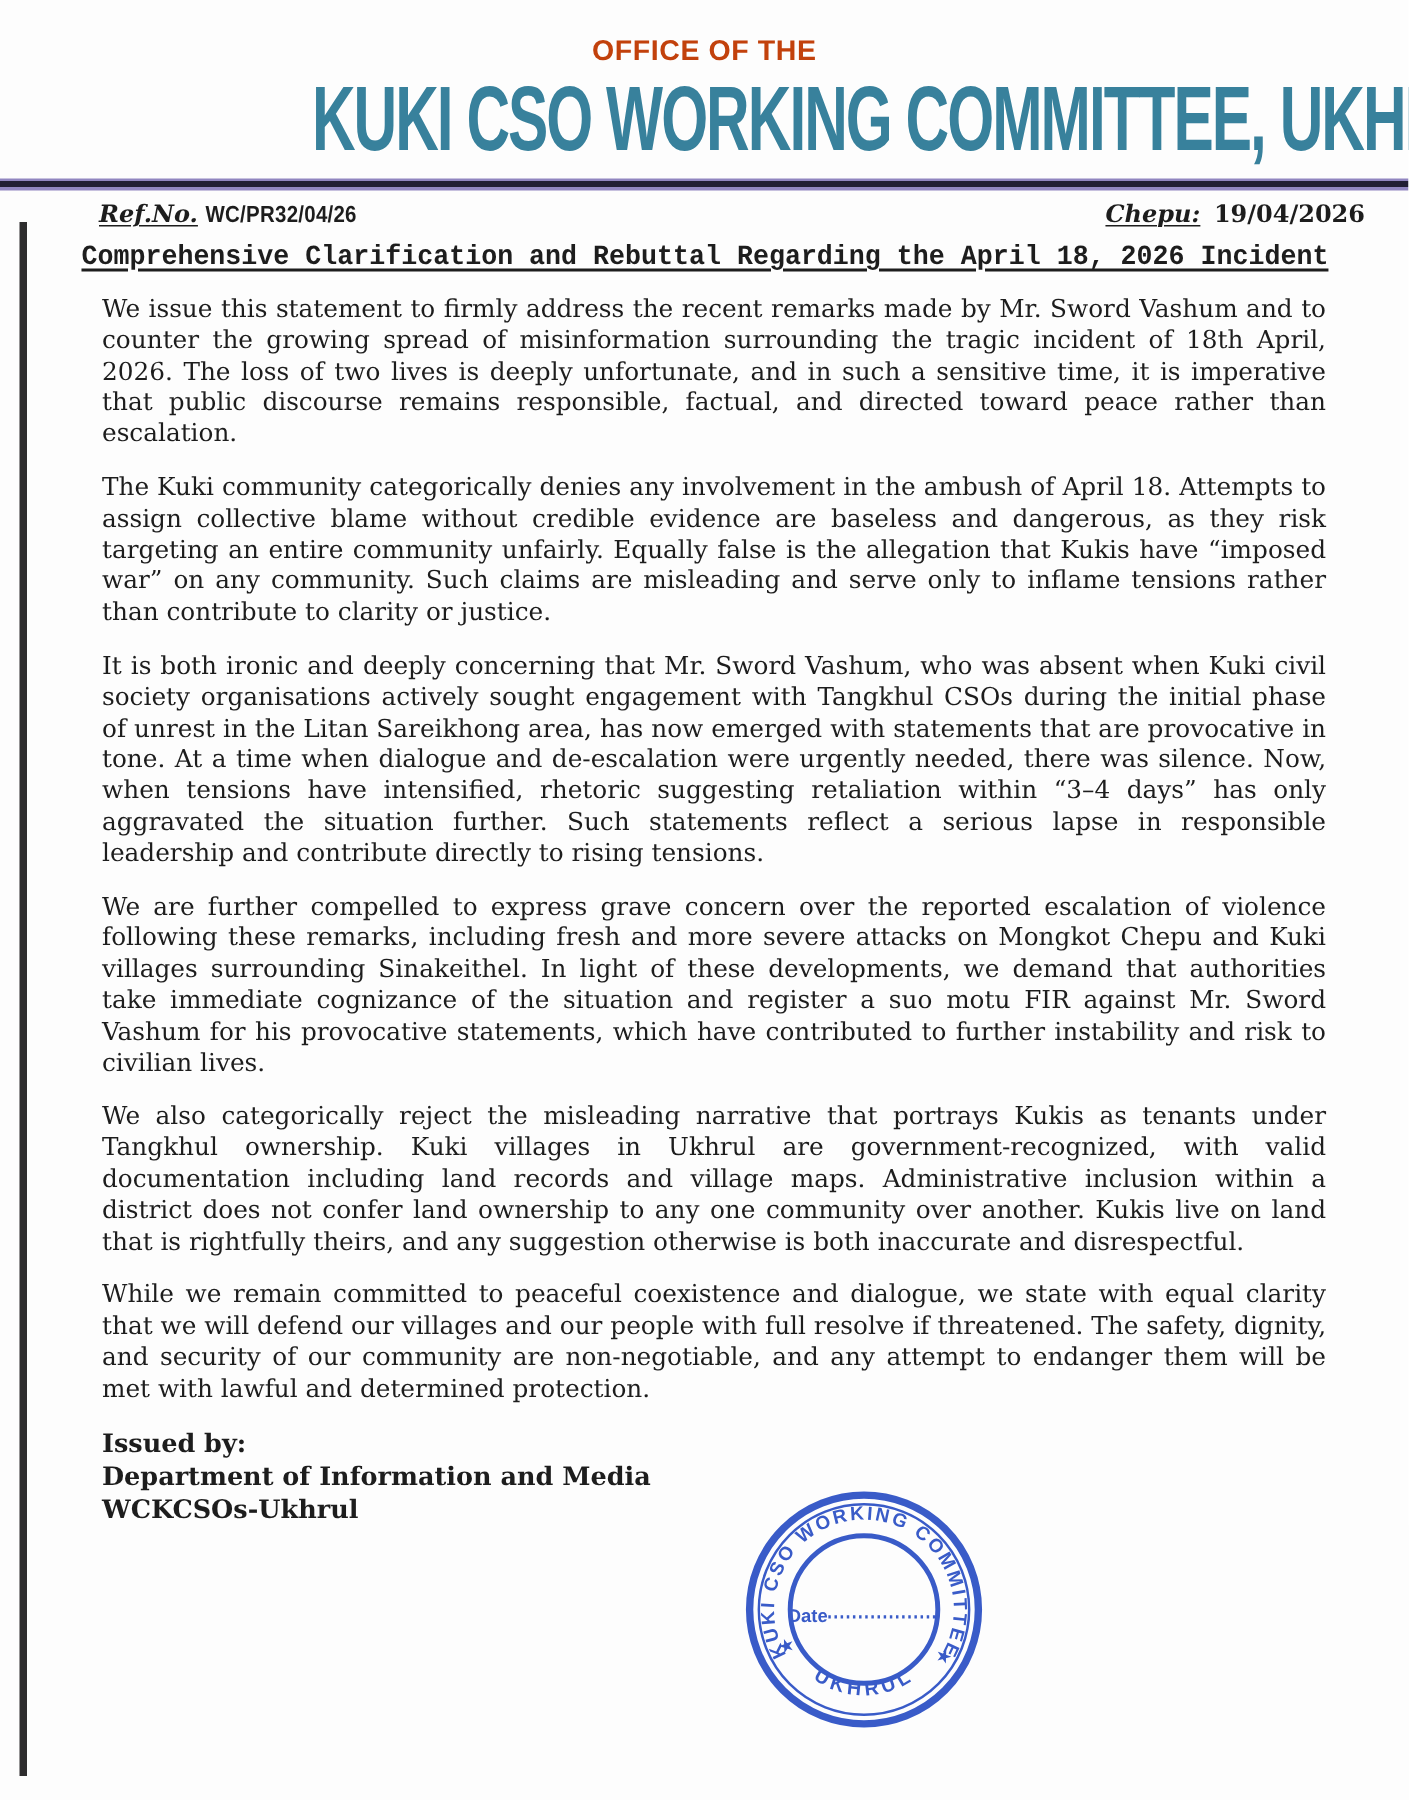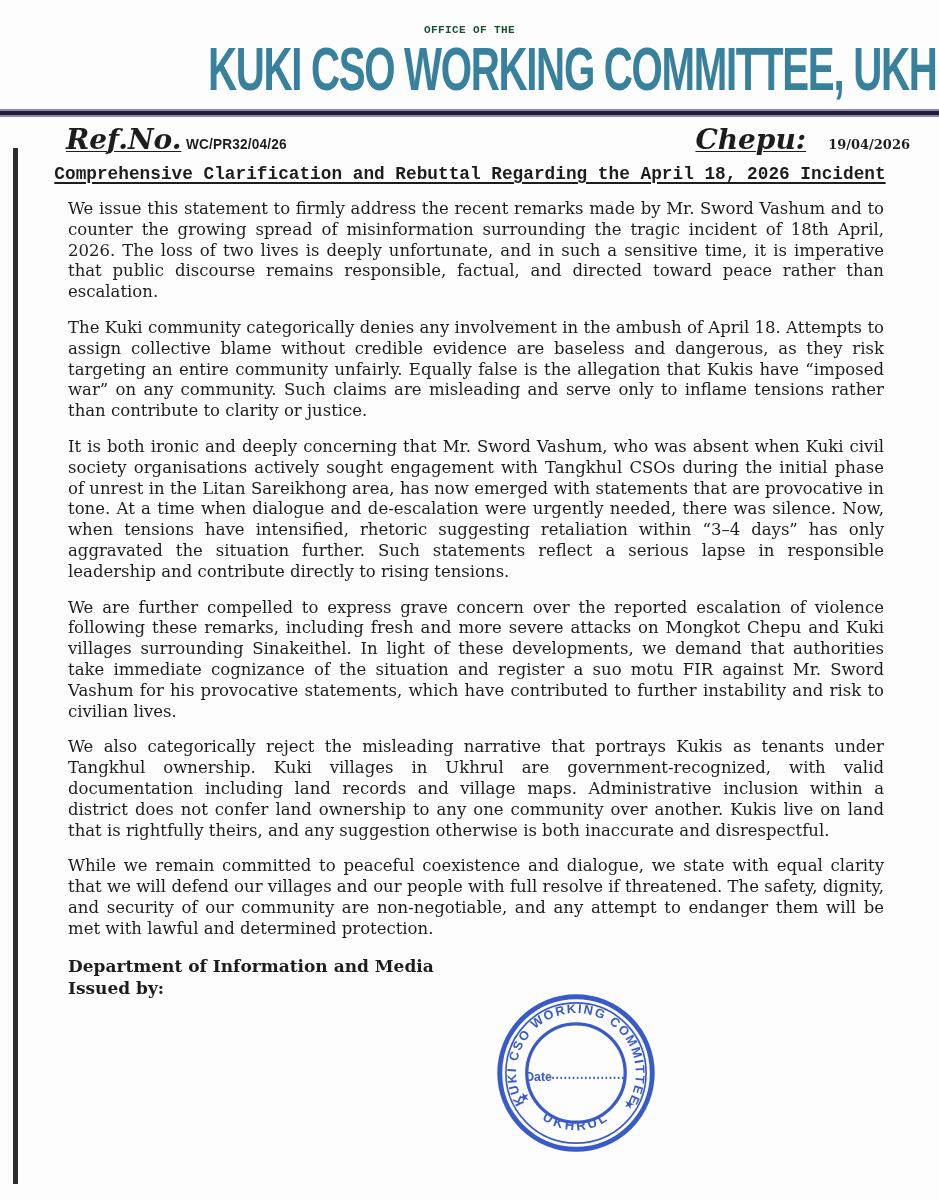--- a/index.html
+++ b/index.html
@@ -8,22 +8,22 @@
     width:939px; height:1200px; position:relative; overflow:hidden;
     font-family:"DejaVu Serif", serif; color:#1d1d1d; background:#fdfdfd;
   }
   .page { position:absolute; inset:0; }
   .edge-line {
     position:absolute; left:13px; top:148px; width:5px; height:1036px;
     background:#2e2d2e; filter:blur(0.4px);
   }
   .header { text-align:center; padding-top:24px; white-space:nowrap; }
   .office-of {
-    font-family:Liberation Mono, monospace; font-weight:700;
-    font-size:11px; letter-spacing:0.4px; color:#14532d;
+    font-family:Liberation Sans, sans-serif; font-weight:700;
+    font-size:19px; letter-spacing:0.4px; color:#c2410c;
   }
   .org-name {
     display:inline-block; margin-top:3px; color:#38819C;
     font-family:"Liberation Sans", sans-serif; font-weight:700;
     font-size:61px; line-height:1.0; letter-spacing:-2px;
     transform:scaleX(0.66); transform-origin:center; white-space:nowrap;
   }
   .org-address {
     display:inline-block; margin-top:4px; color:#38819C;
     font-family:"DejaVu Serif", serif; font-weight:700; font-size:21px;
@@ -32,29 +32,29 @@
   .rule {
     margin-top:9px; height:8px; width:100%;
     background:linear-gradient(to bottom, #9186C0 0 2px, #211E33 2px 6px, #9186C0 6px 8px);
   }
   .meta-row {
     display:flex; justify-content:space-between; align-items:baseline;
     padding:6px 29px 0 66px;
   }
   .script-label {
     font-family:"DejaVu Serif", serif; font-style:italic; font-weight:700;
-    font-size:28px; text-decoration:underline;
+    font-size:16px; text-decoration:underline;
     text-decoration-thickness:1px; text-underline-offset:2px;
   }
   .ref-value {
     display:inline-block; margin-left:5px;
     font-family:"Liberation Sans", sans-serif; font-weight:700; font-size:15.5px;
     transform:scaleX(0.88); transform-origin:left bottom; letter-spacing:0.2px;
   }
-  .date-value { margin-left:22px; font-weight:700; font-size:13px; }
+  .date-value { margin-left:9px; font-weight:700; font-size:16px; }
   .doc-title { text-align:center; margin-top:8px; white-space:nowrap;font-family:Liberation Mono, monospace; }
   .doc-title span {
     display:inline-block; font-weight:700; font-size:18.5px;
     text-decoration:underline; text-decoration-thickness:1.5px; text-underline-offset:3px;
     transform:scaleX(0.96); transform-origin:center;
   }
   .content { padding:14px 55px 0 68px; }
   .body-par {
     font-size:16.5px; line-height:20.8px; text-align:justify;
     text-justify:inter-word; margin-bottom:15px; color:#1d1d1d;
@@ -95,22 +95,23 @@
   <div class="content">
     <p class="body-par">We issue this statement to firmly address the recent remarks made by Mr. Sword Vashum and to counter the growing spread of misinformation surrounding the tragic incident of 18th April, 2026. The loss of two lives is deeply unfortunate, and in such a sensitive time, it is imperative that public discourse remains responsible, factual, and directed toward peace rather than escalation.</p>
     <p class="body-par">The Kuki community categorically denies any involvement in the ambush of April 18. Attempts to assign collective blame without credible evidence are baseless and dangerous, as they risk targeting an entire community unfairly. Equally false is the allegation that Kukis have “imposed war” on any community. Such claims are misleading and serve only to inflame tensions rather than contribute to clarity or justice.</p>
     <p class="body-par">It is both ironic and deeply concerning that Mr. Sword Vashum, who was absent when Kuki civil society organisations actively sought engagement with Tangkhul CSOs during the initial phase of unrest in the Litan Sareikhong area, has now emerged with statements that are provocative in tone. At a time when dialogue and de-escalation were urgently needed, there was silence. Now, when tensions have intensified, rhetoric suggesting retaliation within “3–4 days” has only aggravated the situation further. Such statements reflect a serious lapse in responsible leadership and contribute directly to rising tensions.</p>
     <p class="body-par">We are further compelled to express grave concern over the reported escalation of violence following these remarks, including fresh and more severe attacks on Mongkot Chepu and Kuki villages surrounding Sinakeithel. In light of these developments, we demand that authorities take immediate cognizance of the situation and register a suo motu FIR against Mr. Sword Vashum for his provocative statements, which have contributed to further instability and risk to civilian lives.</p>
     <p class="body-par">We also categorically reject the misleading narrative that portrays Kukis as tenants under Tangkhul ownership. Kuki villages in Ukhrul are government-recognized, with valid documentation including land records and village maps. Administrative inclusion within a district does not confer land ownership to any one community over another. Kukis live on land that is rightfully theirs, and any suggestion otherwise is both inaccurate and disrespectful.</p>
     <p class="body-par">While we remain committed to peaceful coexistence and dialogue, we state with equal clarity that we will defend our villages and our people with full resolve if threatened. The safety, dignity, and security of our community are non-negotiable, and any attempt to endanger them will be met with lawful and determined protection.</p>
   </div>
 
   <div class="signature">
+    <div>Issued by:</div>
     <div>Department of Information and Media</div>
-    <div>Issued by:</div>
+    <div>WCKCSOs-Ukhrul</div>
   </div>
 
   <div class="stamp">
     <svg width="170" height="164" viewBox="0 0 200 200">
       <g stroke="#2B4FC4" fill="none">
         <circle cx="100" cy="100" r="93" stroke-width="6"></circle>
         <circle cx="100" cy="100" r="85.5" stroke-width="2"></circle>
         <circle cx="100" cy="100" r="60" stroke-width="4"></circle>
         <line x1="71" y1="106" x2="158" y2="106" stroke-width="2.6" stroke-dasharray="2 3"></line>
       </g>

